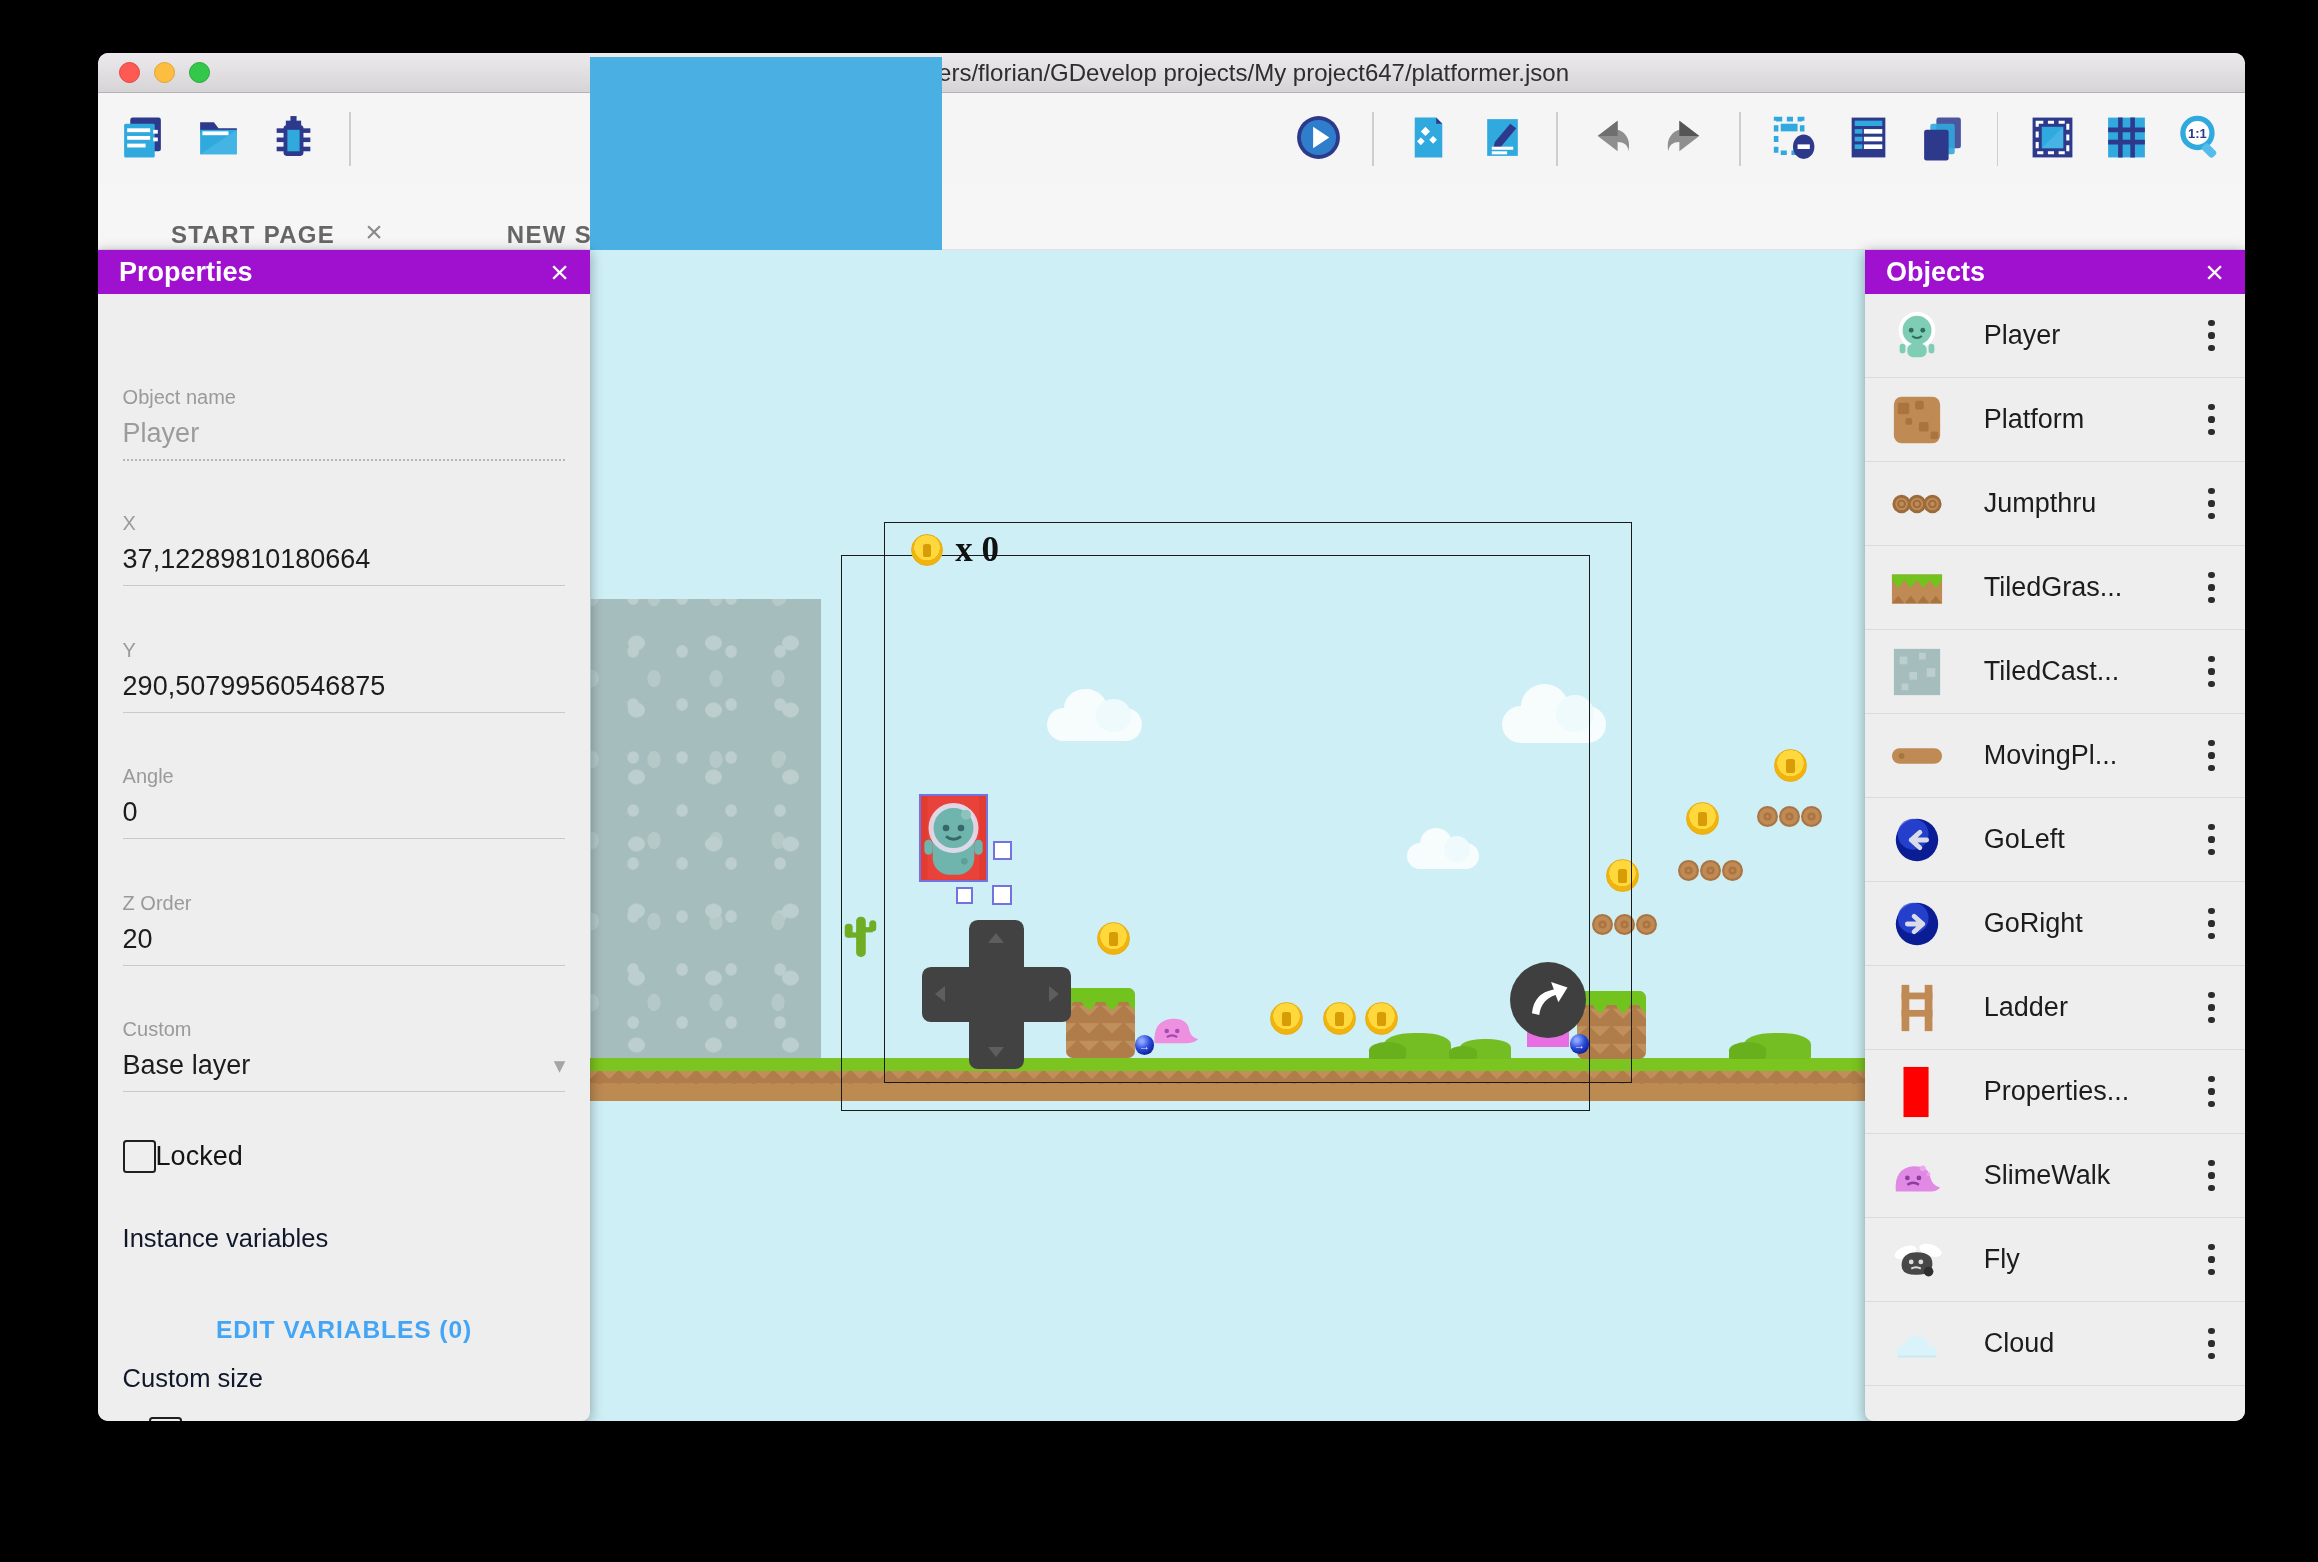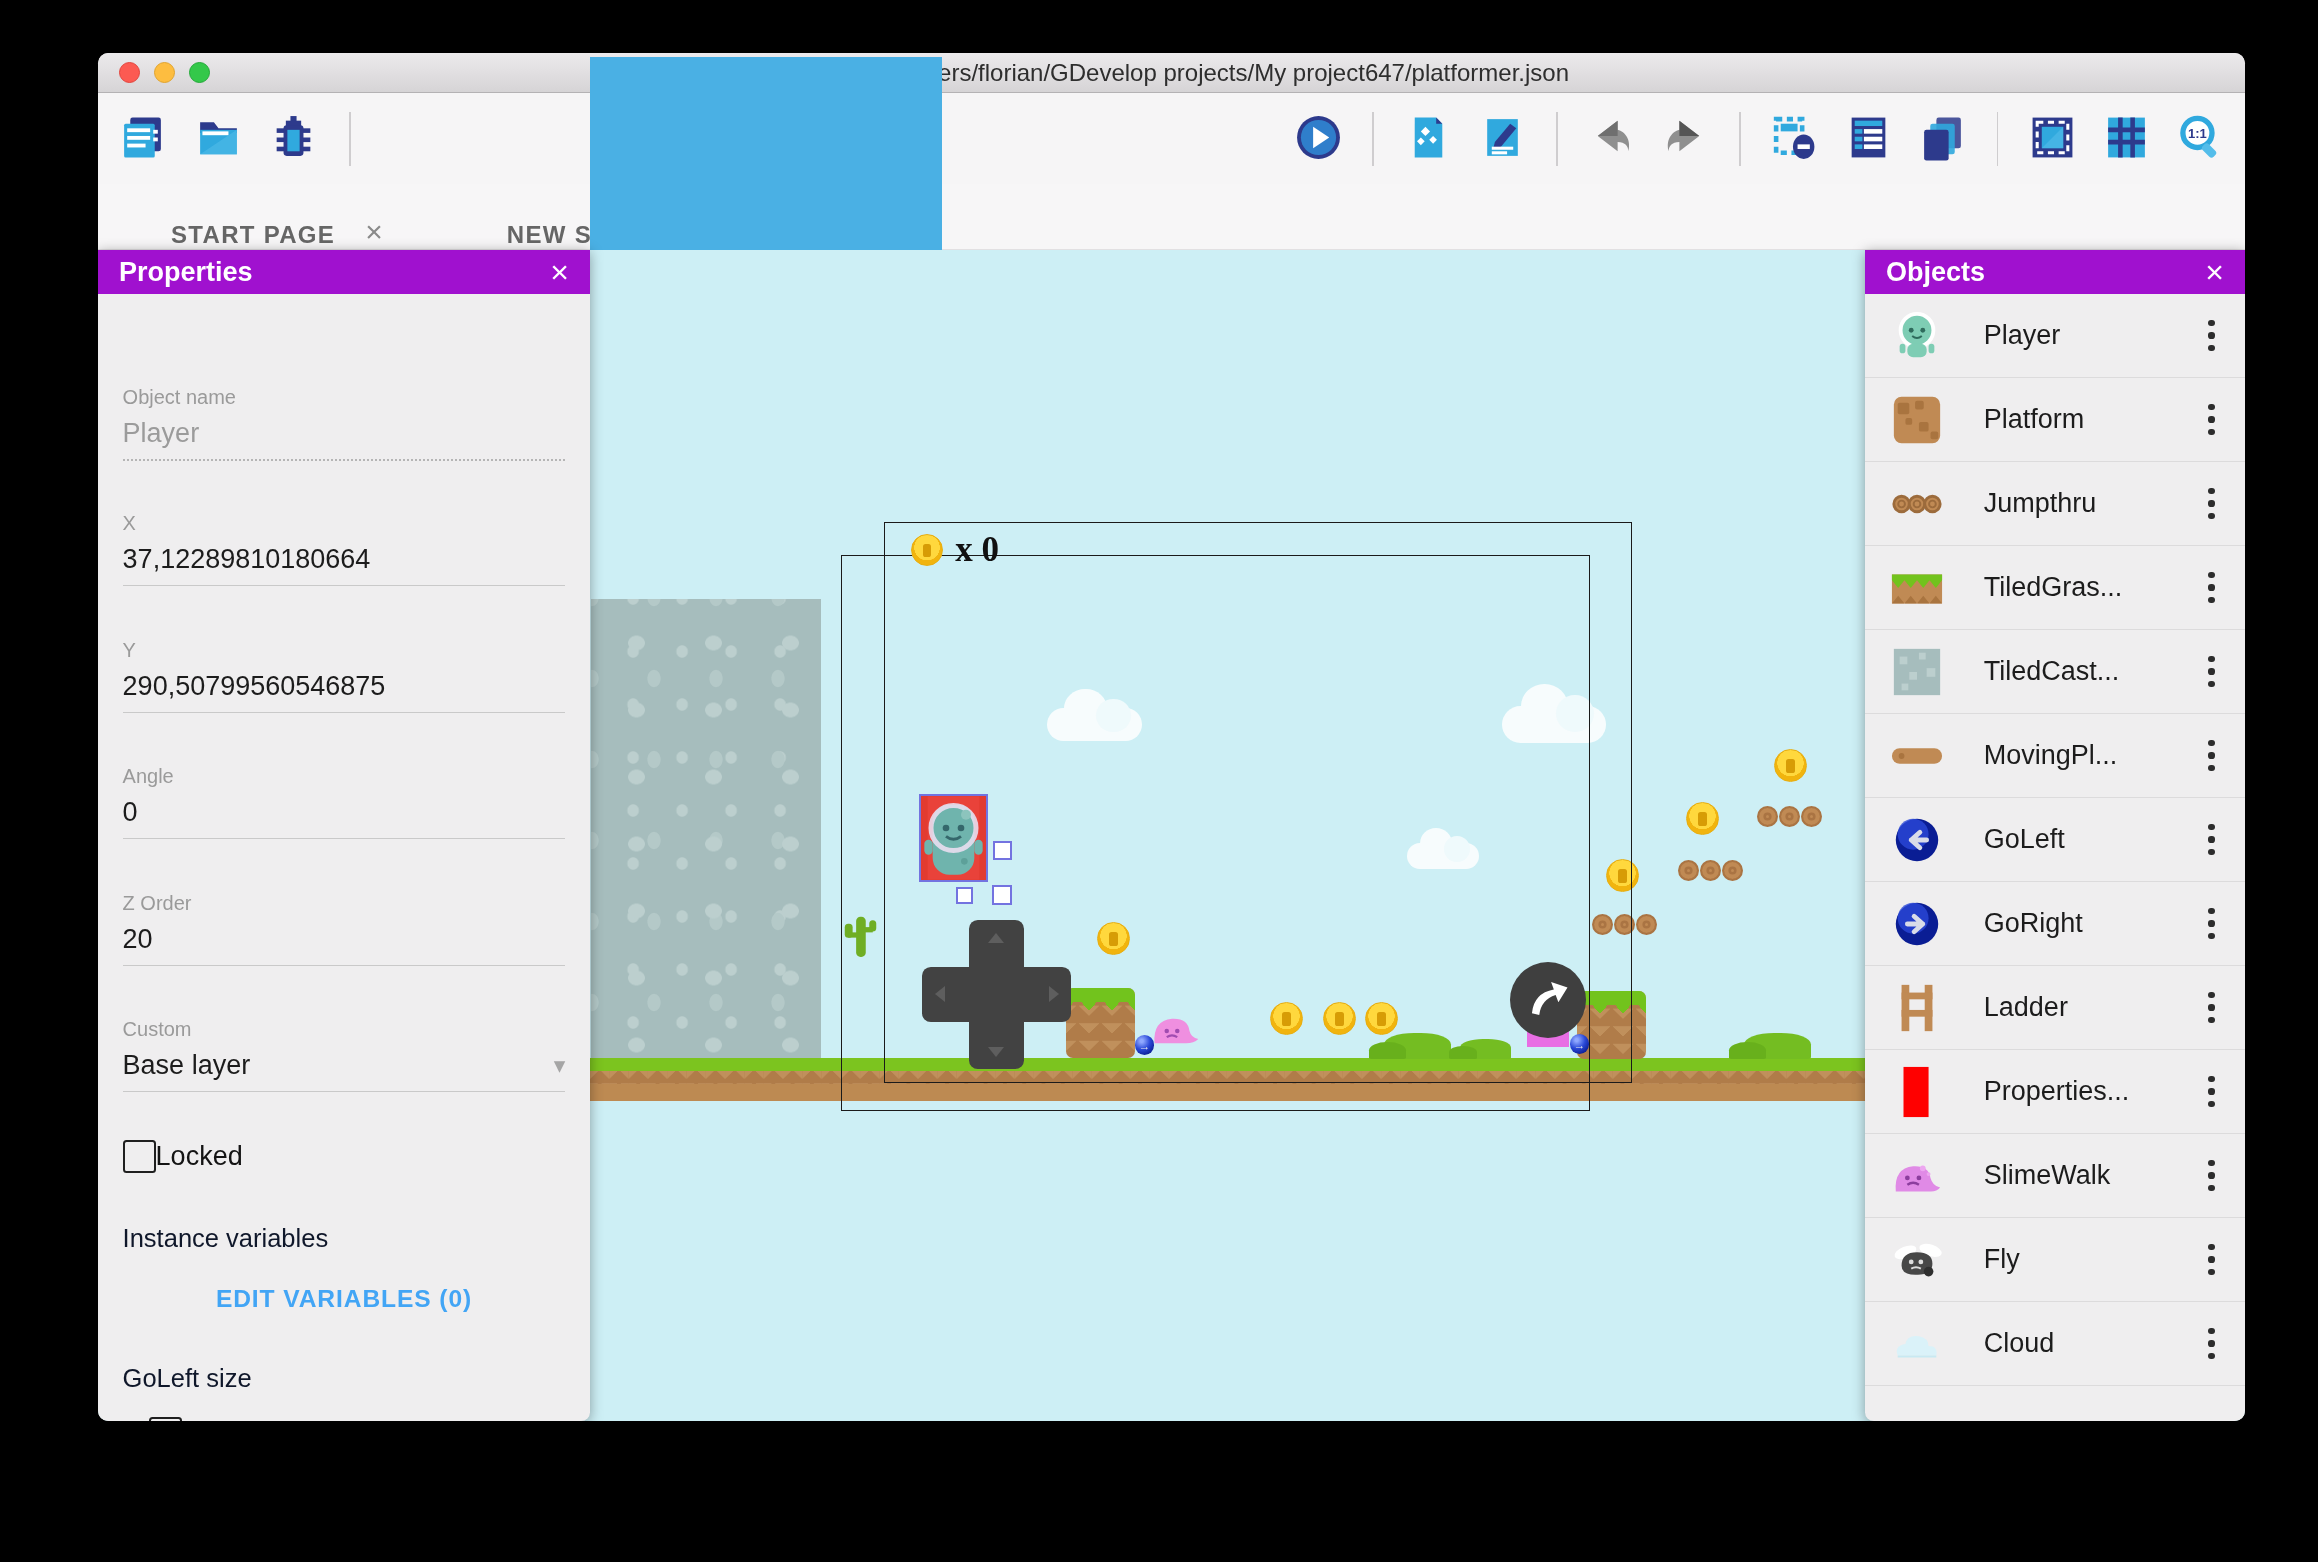--- a/index.html
+++ b/index.html
@@ -400,22 +400,22 @@
           <div class="val sel">
             <span>Base layer</span>
             <span class="caret">▾</span>
           </div>
         </div>
         <div class="ckrow" style="left:24.6px;top:846px;">
           <div class="ckbox"></div>
           <div class="cklbl">Locked</div>
         </div>
         <div class="seclbl" style="top:919px;">Instance variables</div>
-        <div class="linkbtn" style="top:991px;">EDIT VARIABLES (0)</div>
-        <div class="seclbl" style="top:1059px;">GoLeft size</div>
+        <div class="linkbtn" style="top:1022px;">EDIT VARIABLES (0)</div>
+        <div class="seclbl" style="top:1059px;">Custom size</div>
         <div class="ckrow" style="left:51px;top:1123px;">
           <div class="ckbox"></div>
           <div class="cklbl">Enabled?</div>
         </div>
       </div>
     </div>
 
     <div class="panel right">
       <div class="phead">
         <span>Objects</span>

